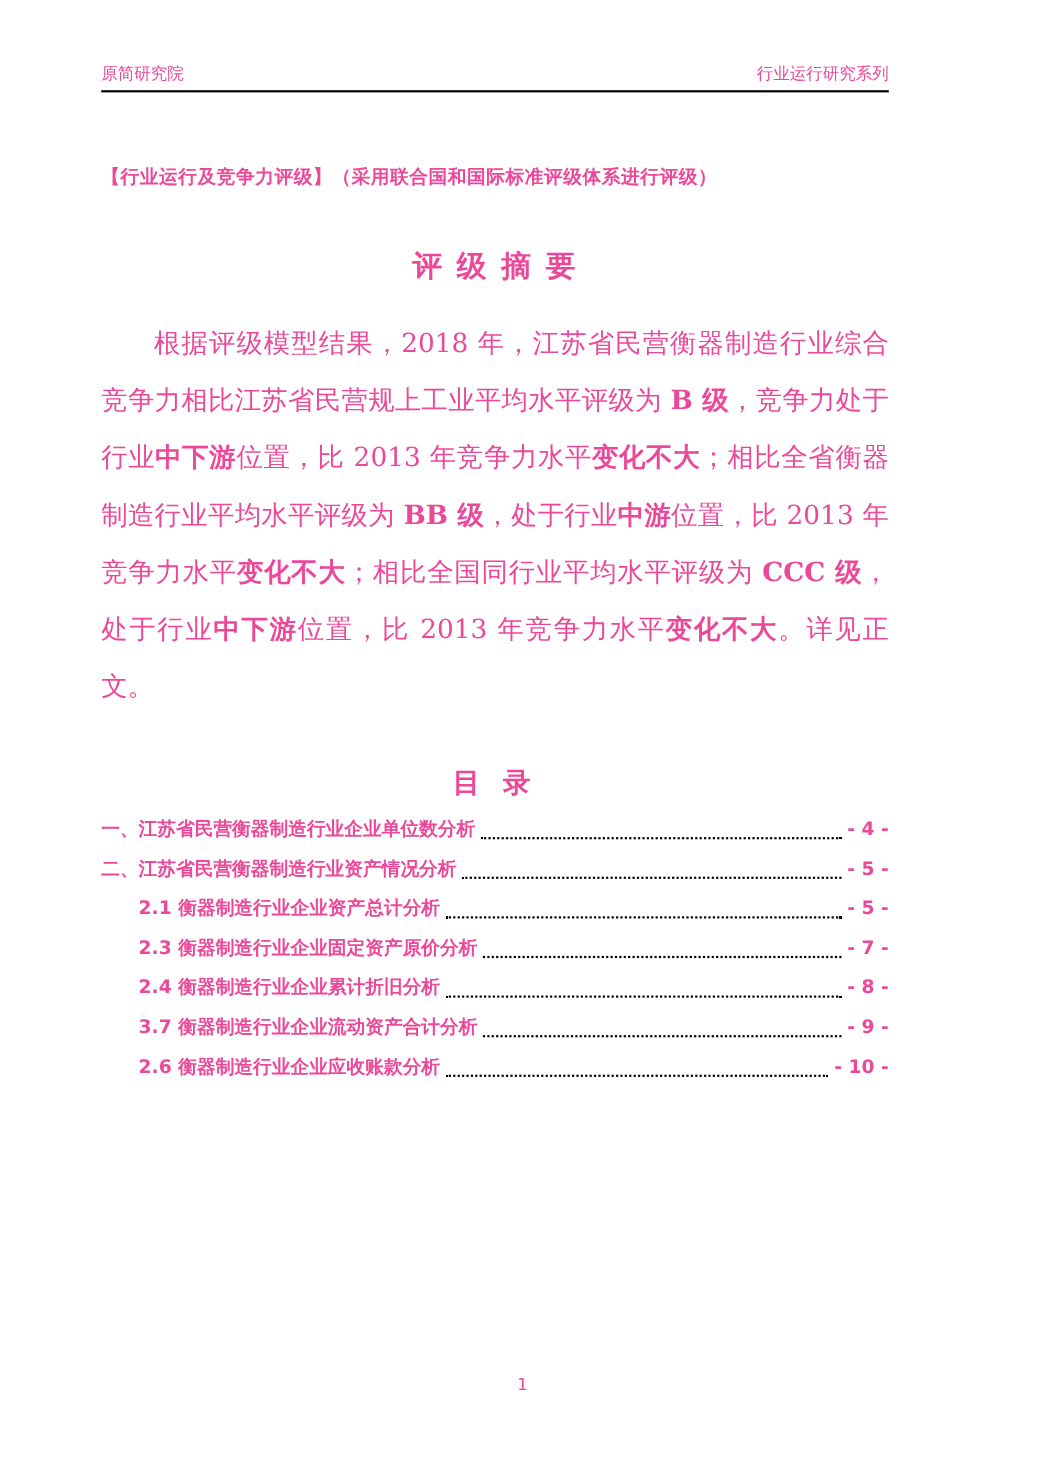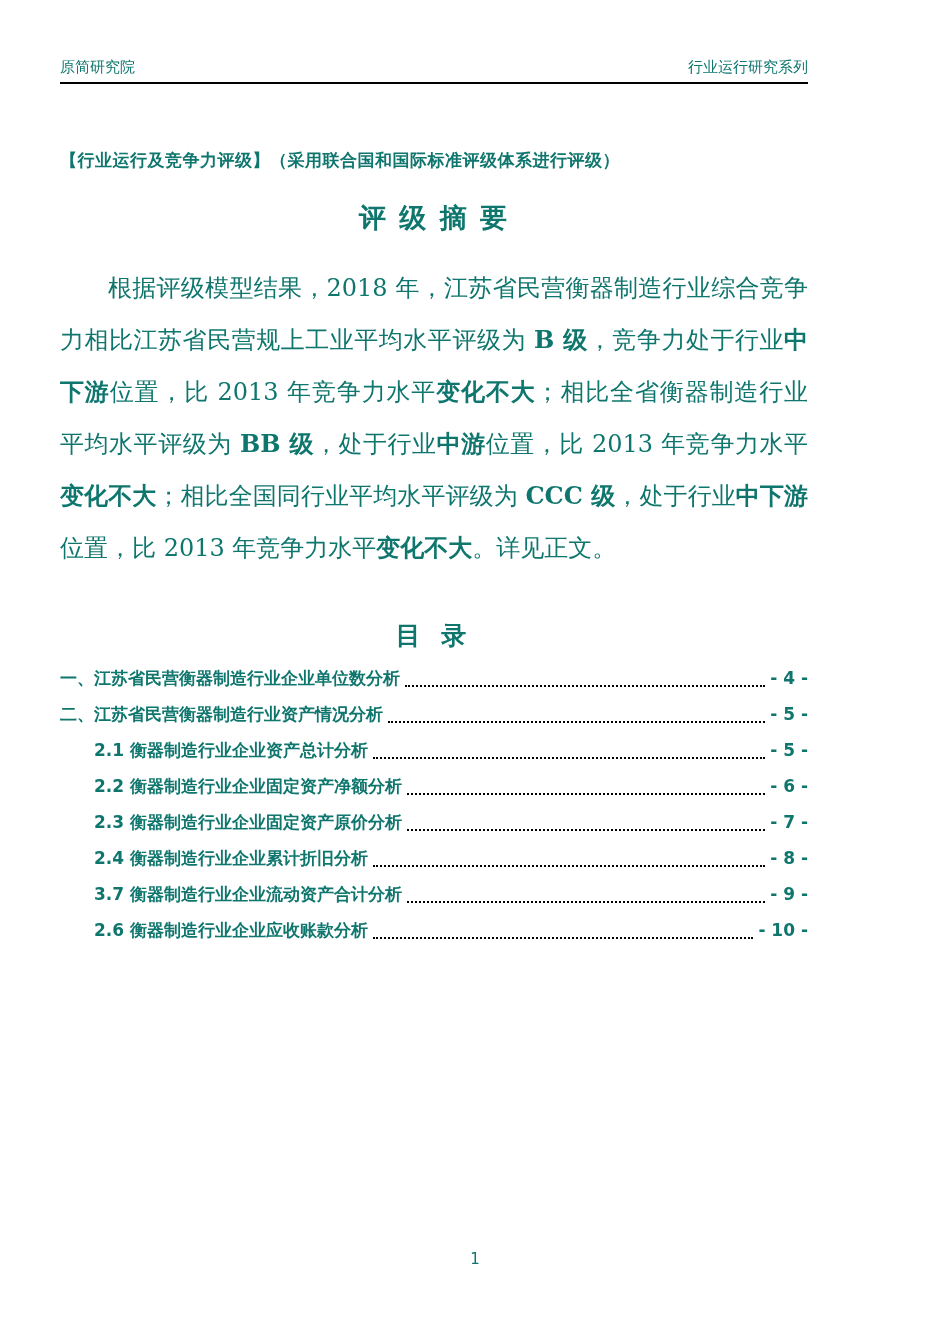--- a/index.html
+++ b/index.html
@@ -2,23 +2,23 @@
 <html><head>
 <meta charset="utf-8">
 <style>
   * { margin: 0; padding: 0; box-sizing: border-box; }
   html, body { background: #ffffff; }
   .page {
     width: 950px;
     height: 1344px;
     margin: 0 auto;
     background: #ffffff;
-    color: #0f766e;
+    color: #ec4899;
     font-family: "DejaVu Serif", "Liberation Serif", serif;
-    padding: 0 142px 0 60px;
+    padding: 0 142px 0 92px;
     position: relative;
     overflow: hidden;
   }
   .header {
     display: flex;
     justify-content: space-between;
     align-items: flex-end;
     padding-top: 58px;
     padding-bottom: 5px;
     border-bottom: 2px solid #000000;
@@ -32,21 +32,21 @@
     letter-spacing: 0.5px;
   }
   .title-block {
     margin-top: 40px;
     text-align: center;
     font-weight: bold;
     font-size: 38px;
     line-height: 1.72;
   }
   .summary-heading {
-    margin-top: 28px;
+    margin-top: 52px;
     text-align: center;
     font-size: 27px;
     font-weight: bold;
     letter-spacing: 2px;
     font-family: "DejaVu Sans", "Liberation Sans", sans-serif;
   }
   .summary-paragraph {
     margin-top: 26px;
     font-size: 24px;
     line-height: 52px;
@@ -131,25 +131,20 @@
         <span class="toc-label">二、江苏省民营衡器制造行业资产情况分析</span>
         <span class="toc-dots"></span>
         <span class="toc-page">- 5 -</span>
       </div>
       <div class="toc-row toc-indent">
         <span class="toc-label">2.1 衡器制造行业企业资产总计分析</span>
         <span class="toc-dots"></span>
         <span class="toc-page">- 5 -</span>
       </div>
       <div class="toc-row toc-indent">
-        <span class="toc-label">2.2 衡器制造行业企业固定资产净额分析</span>
-        <span class="toc-dots"></span>
-        <span class="toc-page">- 6 -</span>
-      </div>
-      <div class="toc-row toc-indent">
         <span class="toc-label">2.3 衡器制造行业企业固定资产原价分析</span>
         <span class="toc-dots"></span>
         <span class="toc-page">- 7 -</span>
       </div>
       <div class="toc-row toc-indent">
         <span class="toc-label">2.4 衡器制造行业企业累计折旧分析</span>
         <span class="toc-dots"></span>
         <span class="toc-page">- 8 -</span>
       </div>
       <div class="toc-row toc-indent">

